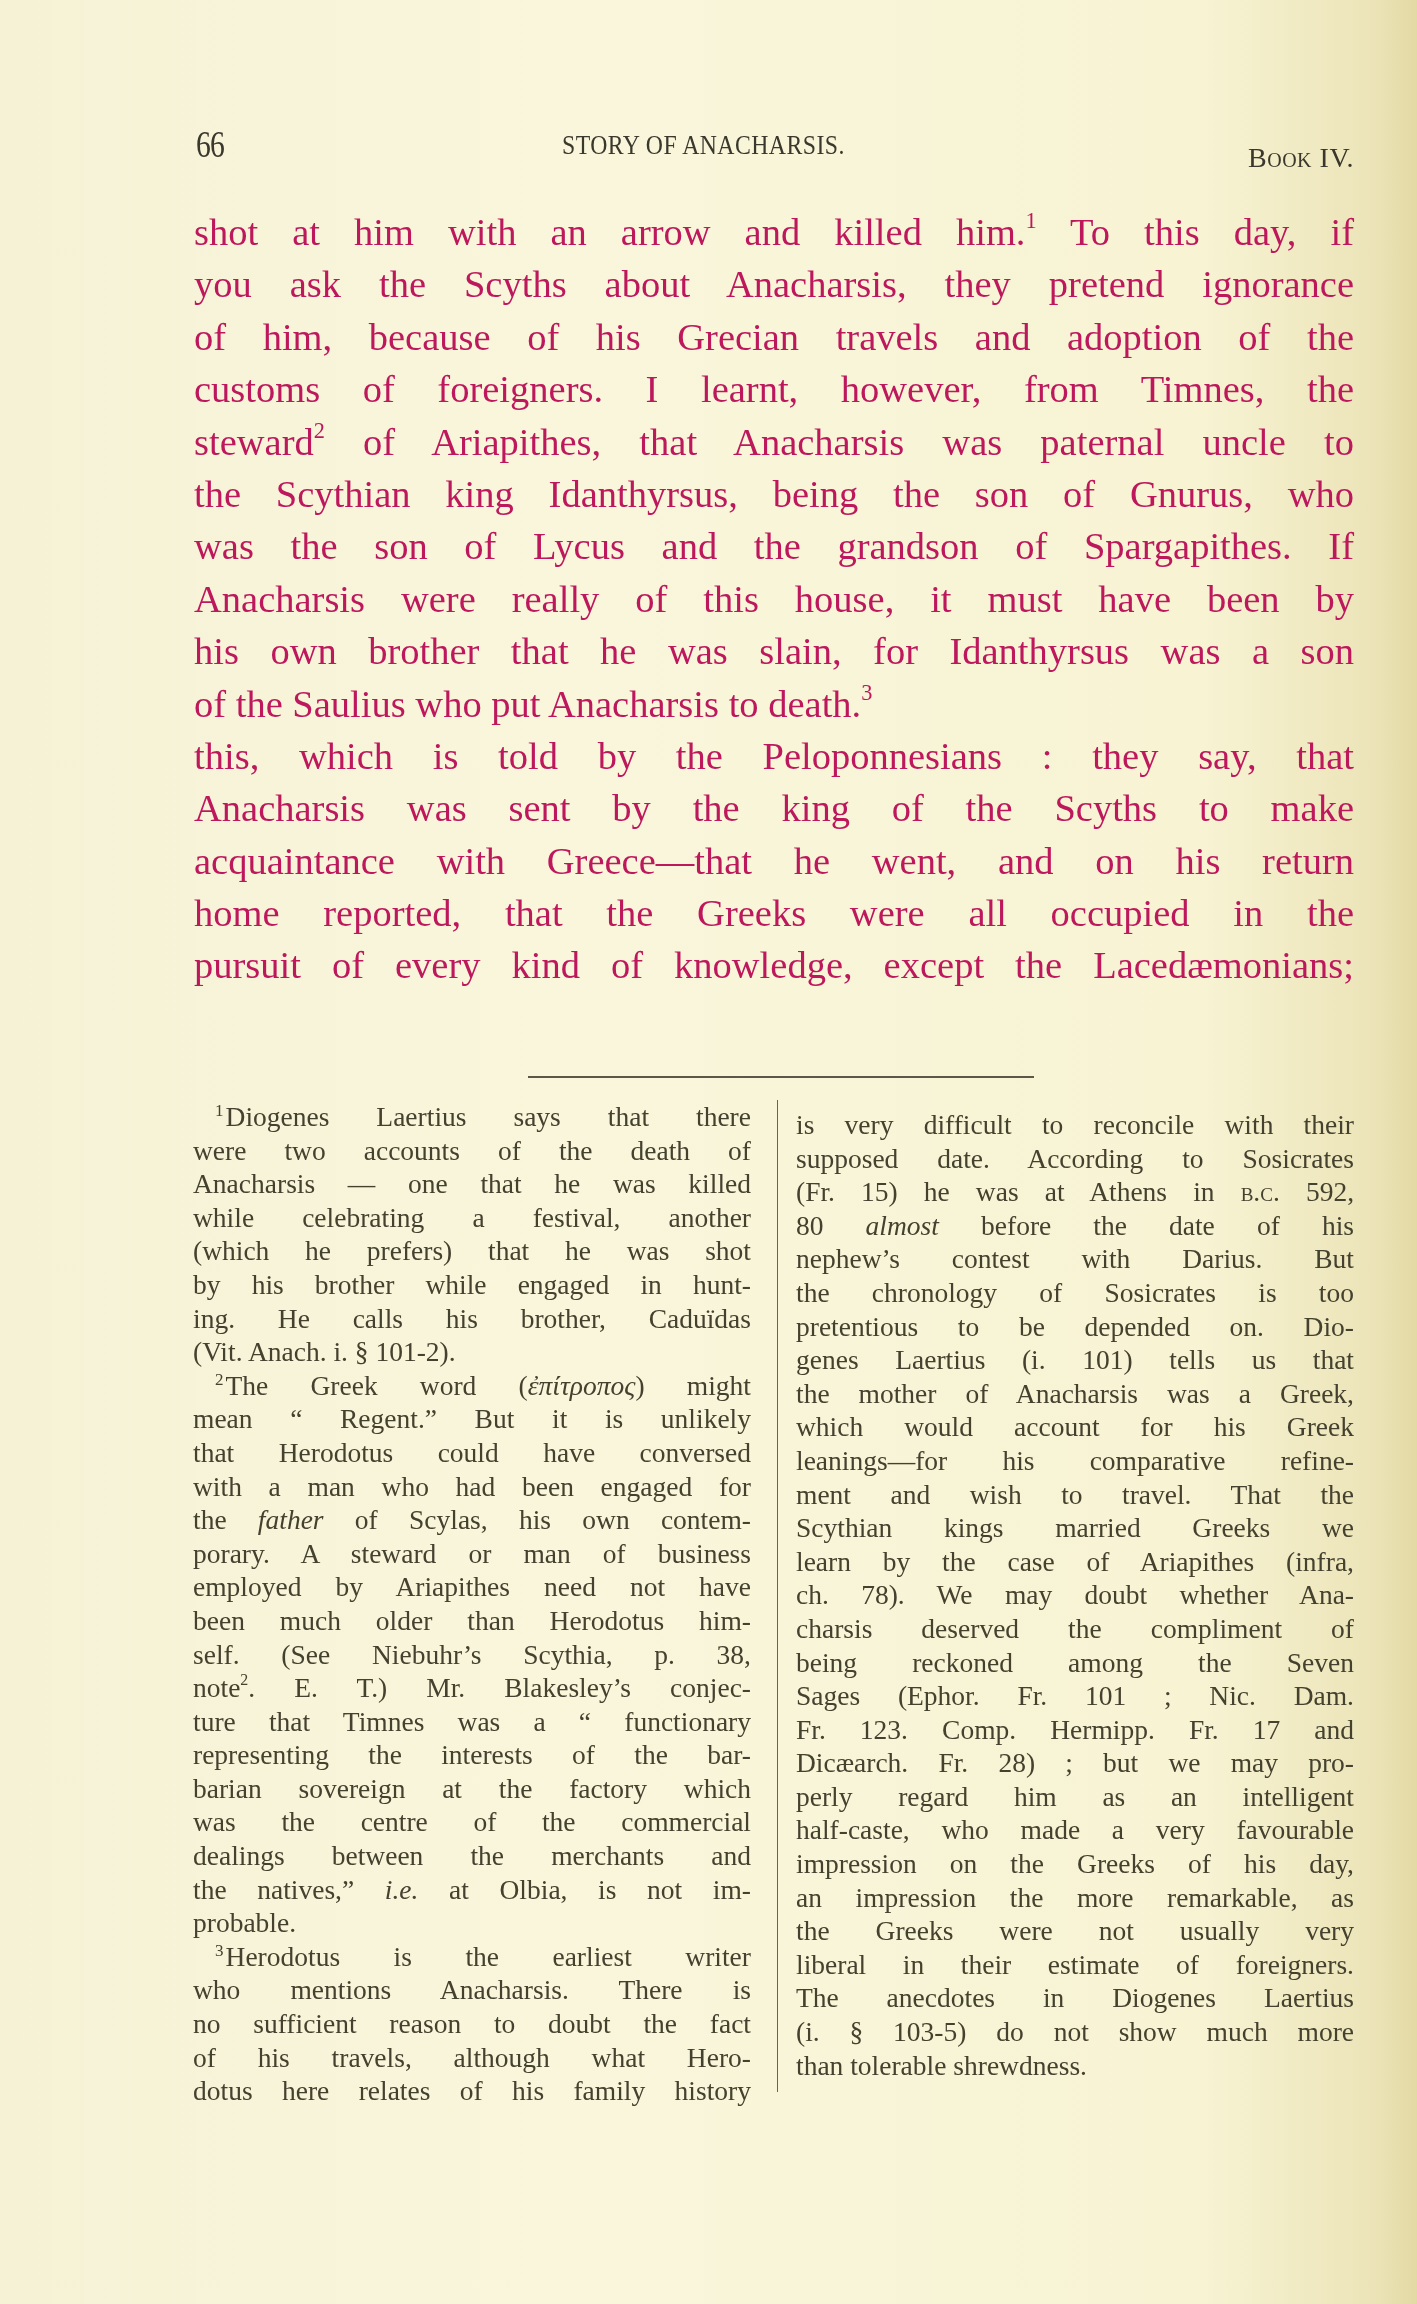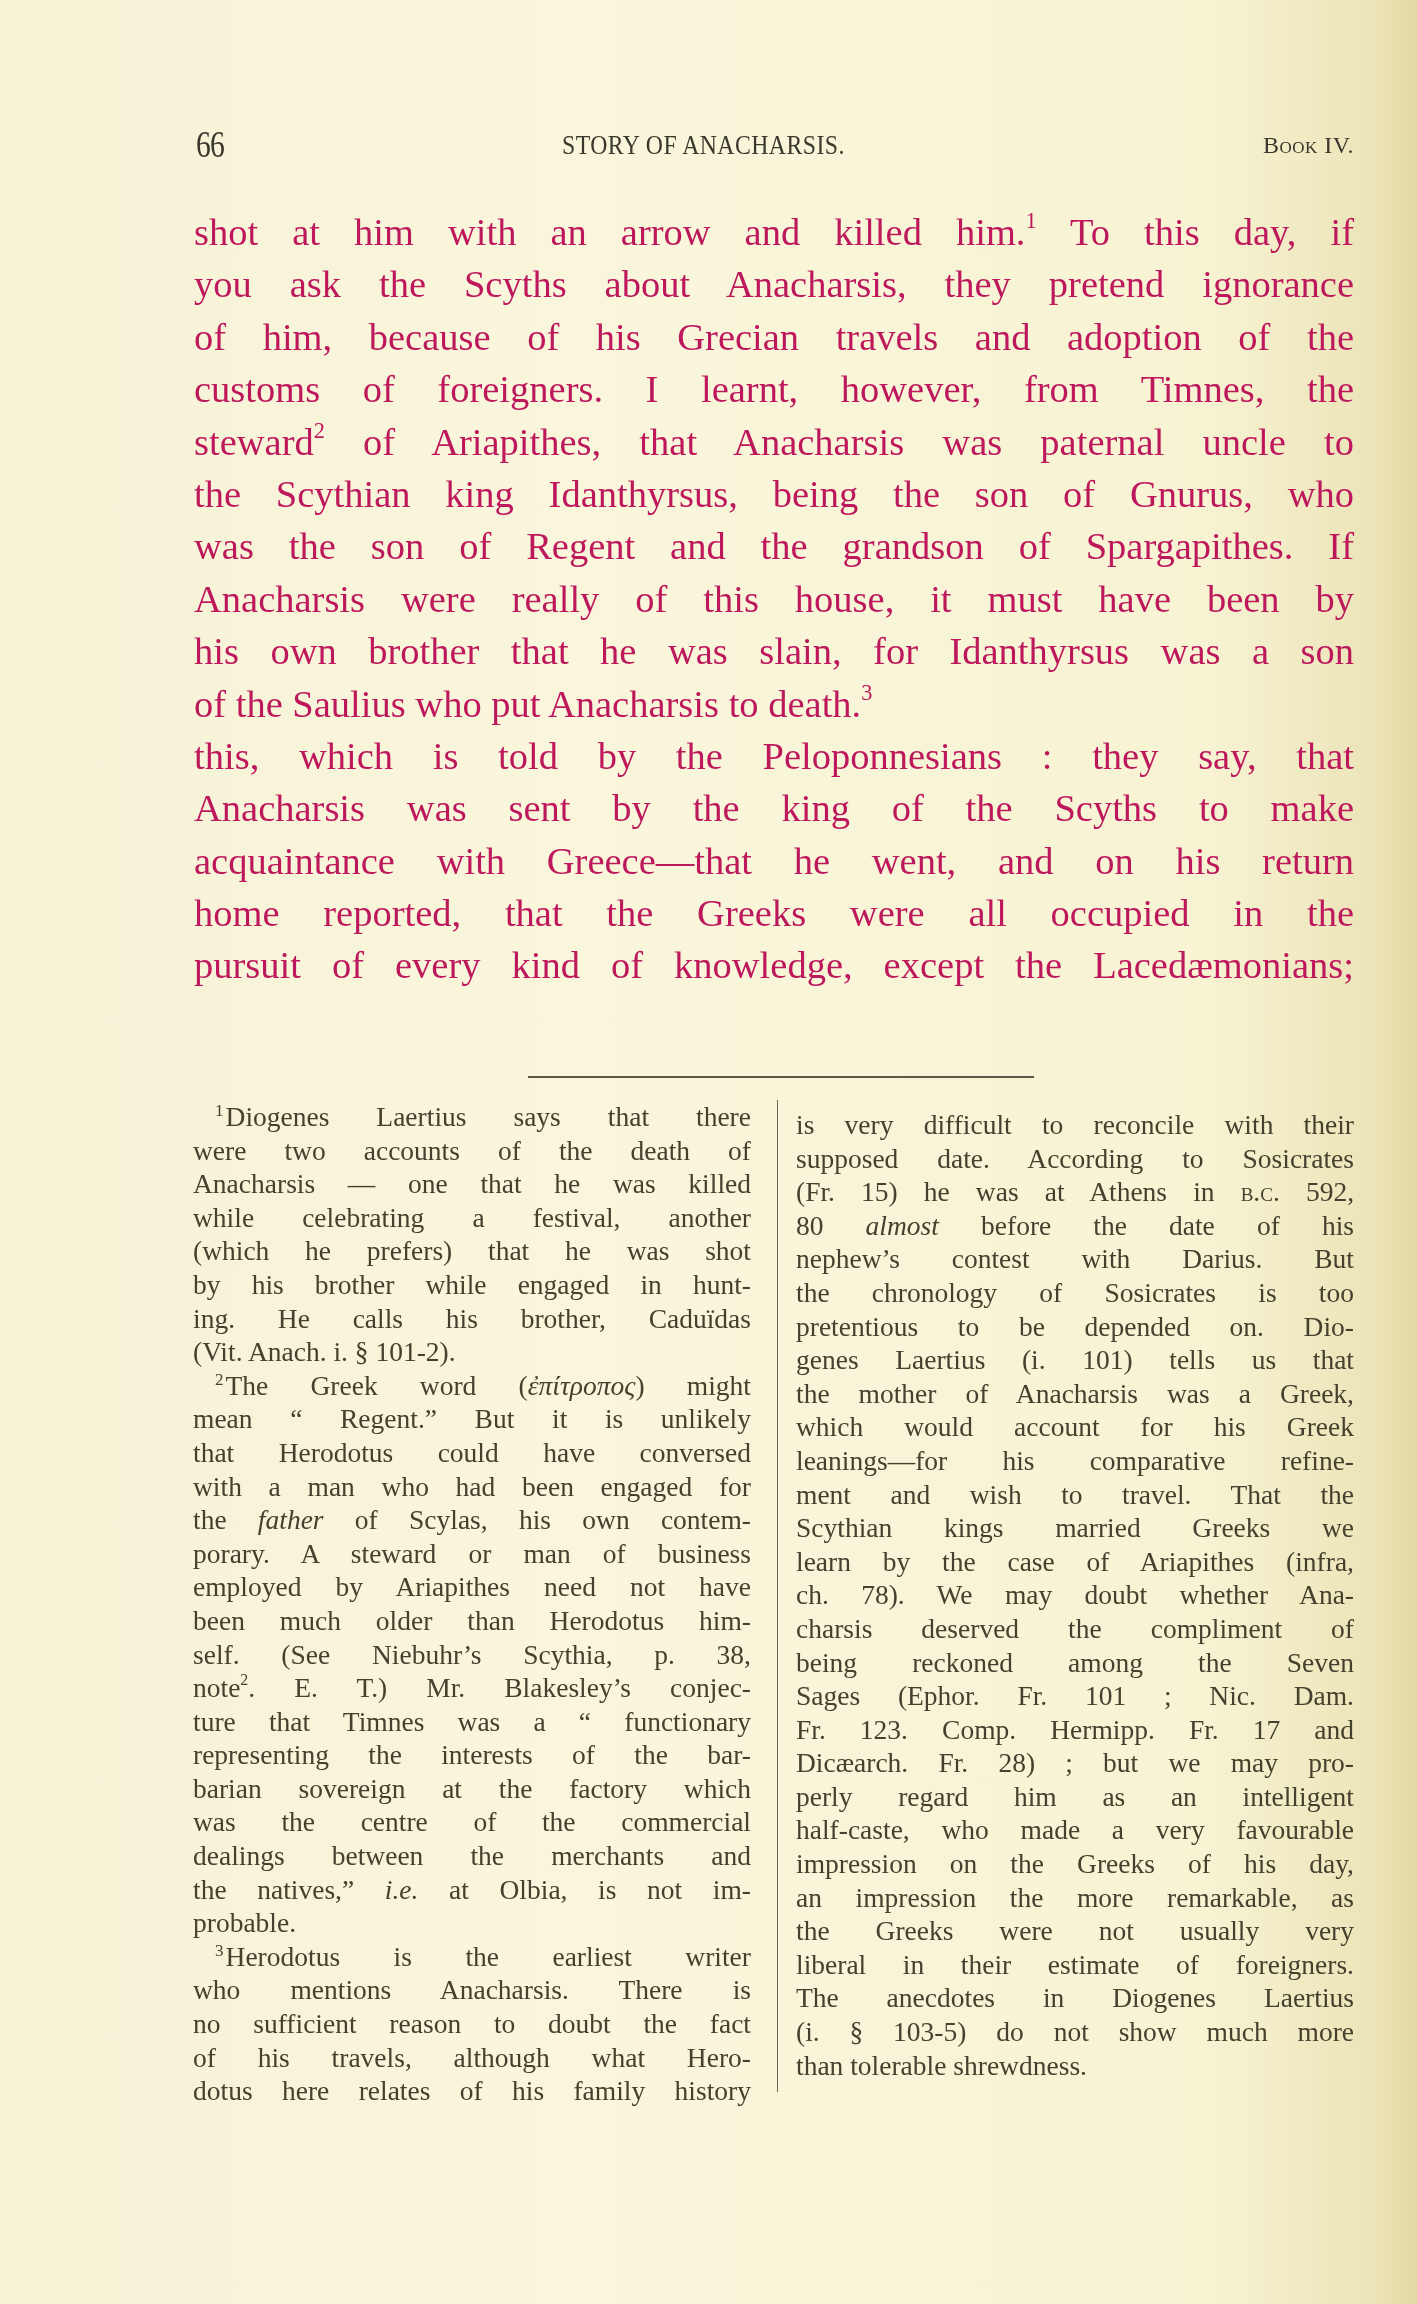--- a/index.html
+++ b/index.html
@@ -43,22 +43,22 @@
     left: 366px;
     top: 8px;
     font-size: 27px;
     letter-spacing: 0.5px;
     transform: scaleX(0.88);
     transform-origin: left top;
   }
   .book-ref {
     position: absolute;
     right: 2px;
-    top: 10px;
-    font-size: 24px;
+    top: 20px;
+    font-size: 28px;
     font-variant: small-caps;
     letter-spacing: 0.5px;
   }
 
   
   .main-text {
     position: absolute;
     left: 194px;
     top: 206px;
     width: 1160px;
@@ -145,21 +145,21 @@
     <span class="book-ref">Book IV.</span>
   </div>
 
   <div class="main-text" id="main-text">
       <span class="main-line"><span>shot at him with an arrow and killed him.</span><sup class="fn">1</sup><span> To this day, if</span></span>
       <span class="main-line"><span>you ask the Scyths about Anacharsis, they pretend ignorance</span></span>
       <span class="main-line"><span>of him, because of his Grecian travels and adoption of the</span></span>
       <span class="main-line"><span>customs of foreigners.  I learnt, however, from Timnes, the</span></span>
       <span class="main-line"><span>steward</span><sup class="fn">2</sup><span> of Ariapithes, that Anacharsis was paternal uncle to</span></span>
       <span class="main-line"><span>the Scythian king Idanthyrsus, being the son of Gnurus, who</span></span>
-      <span class="main-line"><span>was the son of Regent and the grandson of Spargapithes.  If</span></span>
+      <span class="main-line"><span>was the son of Lycus and the grandson of Spargapithes.  If</span></span>
       <span class="main-line"><span>Anacharsis were really of this house, it must have been by</span></span>
       <span class="main-line"><span>his own brother that he was slain, for Idanthyrsus was a son</span></span>
       <span class="main-line" style="text-align-last: left;"><span>of the Saulius who put Anacharsis to death.</span><sup class="fn">3</sup></span>
       <span class="main-line"><span>this, which is told by the Peloponnesians : they say, that</span></span>
       <span class="main-line"><span>Anacharsis was sent by the king of the Scyths to make</span></span>
       <span class="main-line"><span>acquaintance with Greece—that he went, and on his return</span></span>
       <span class="main-line"><span>home reported, that the Greeks were all occupied in the</span></span>
       <span class="main-line last"><span>pursuit of every kind of knowledge, except the Lacedæmonians;</span></span>
     </div>
 

